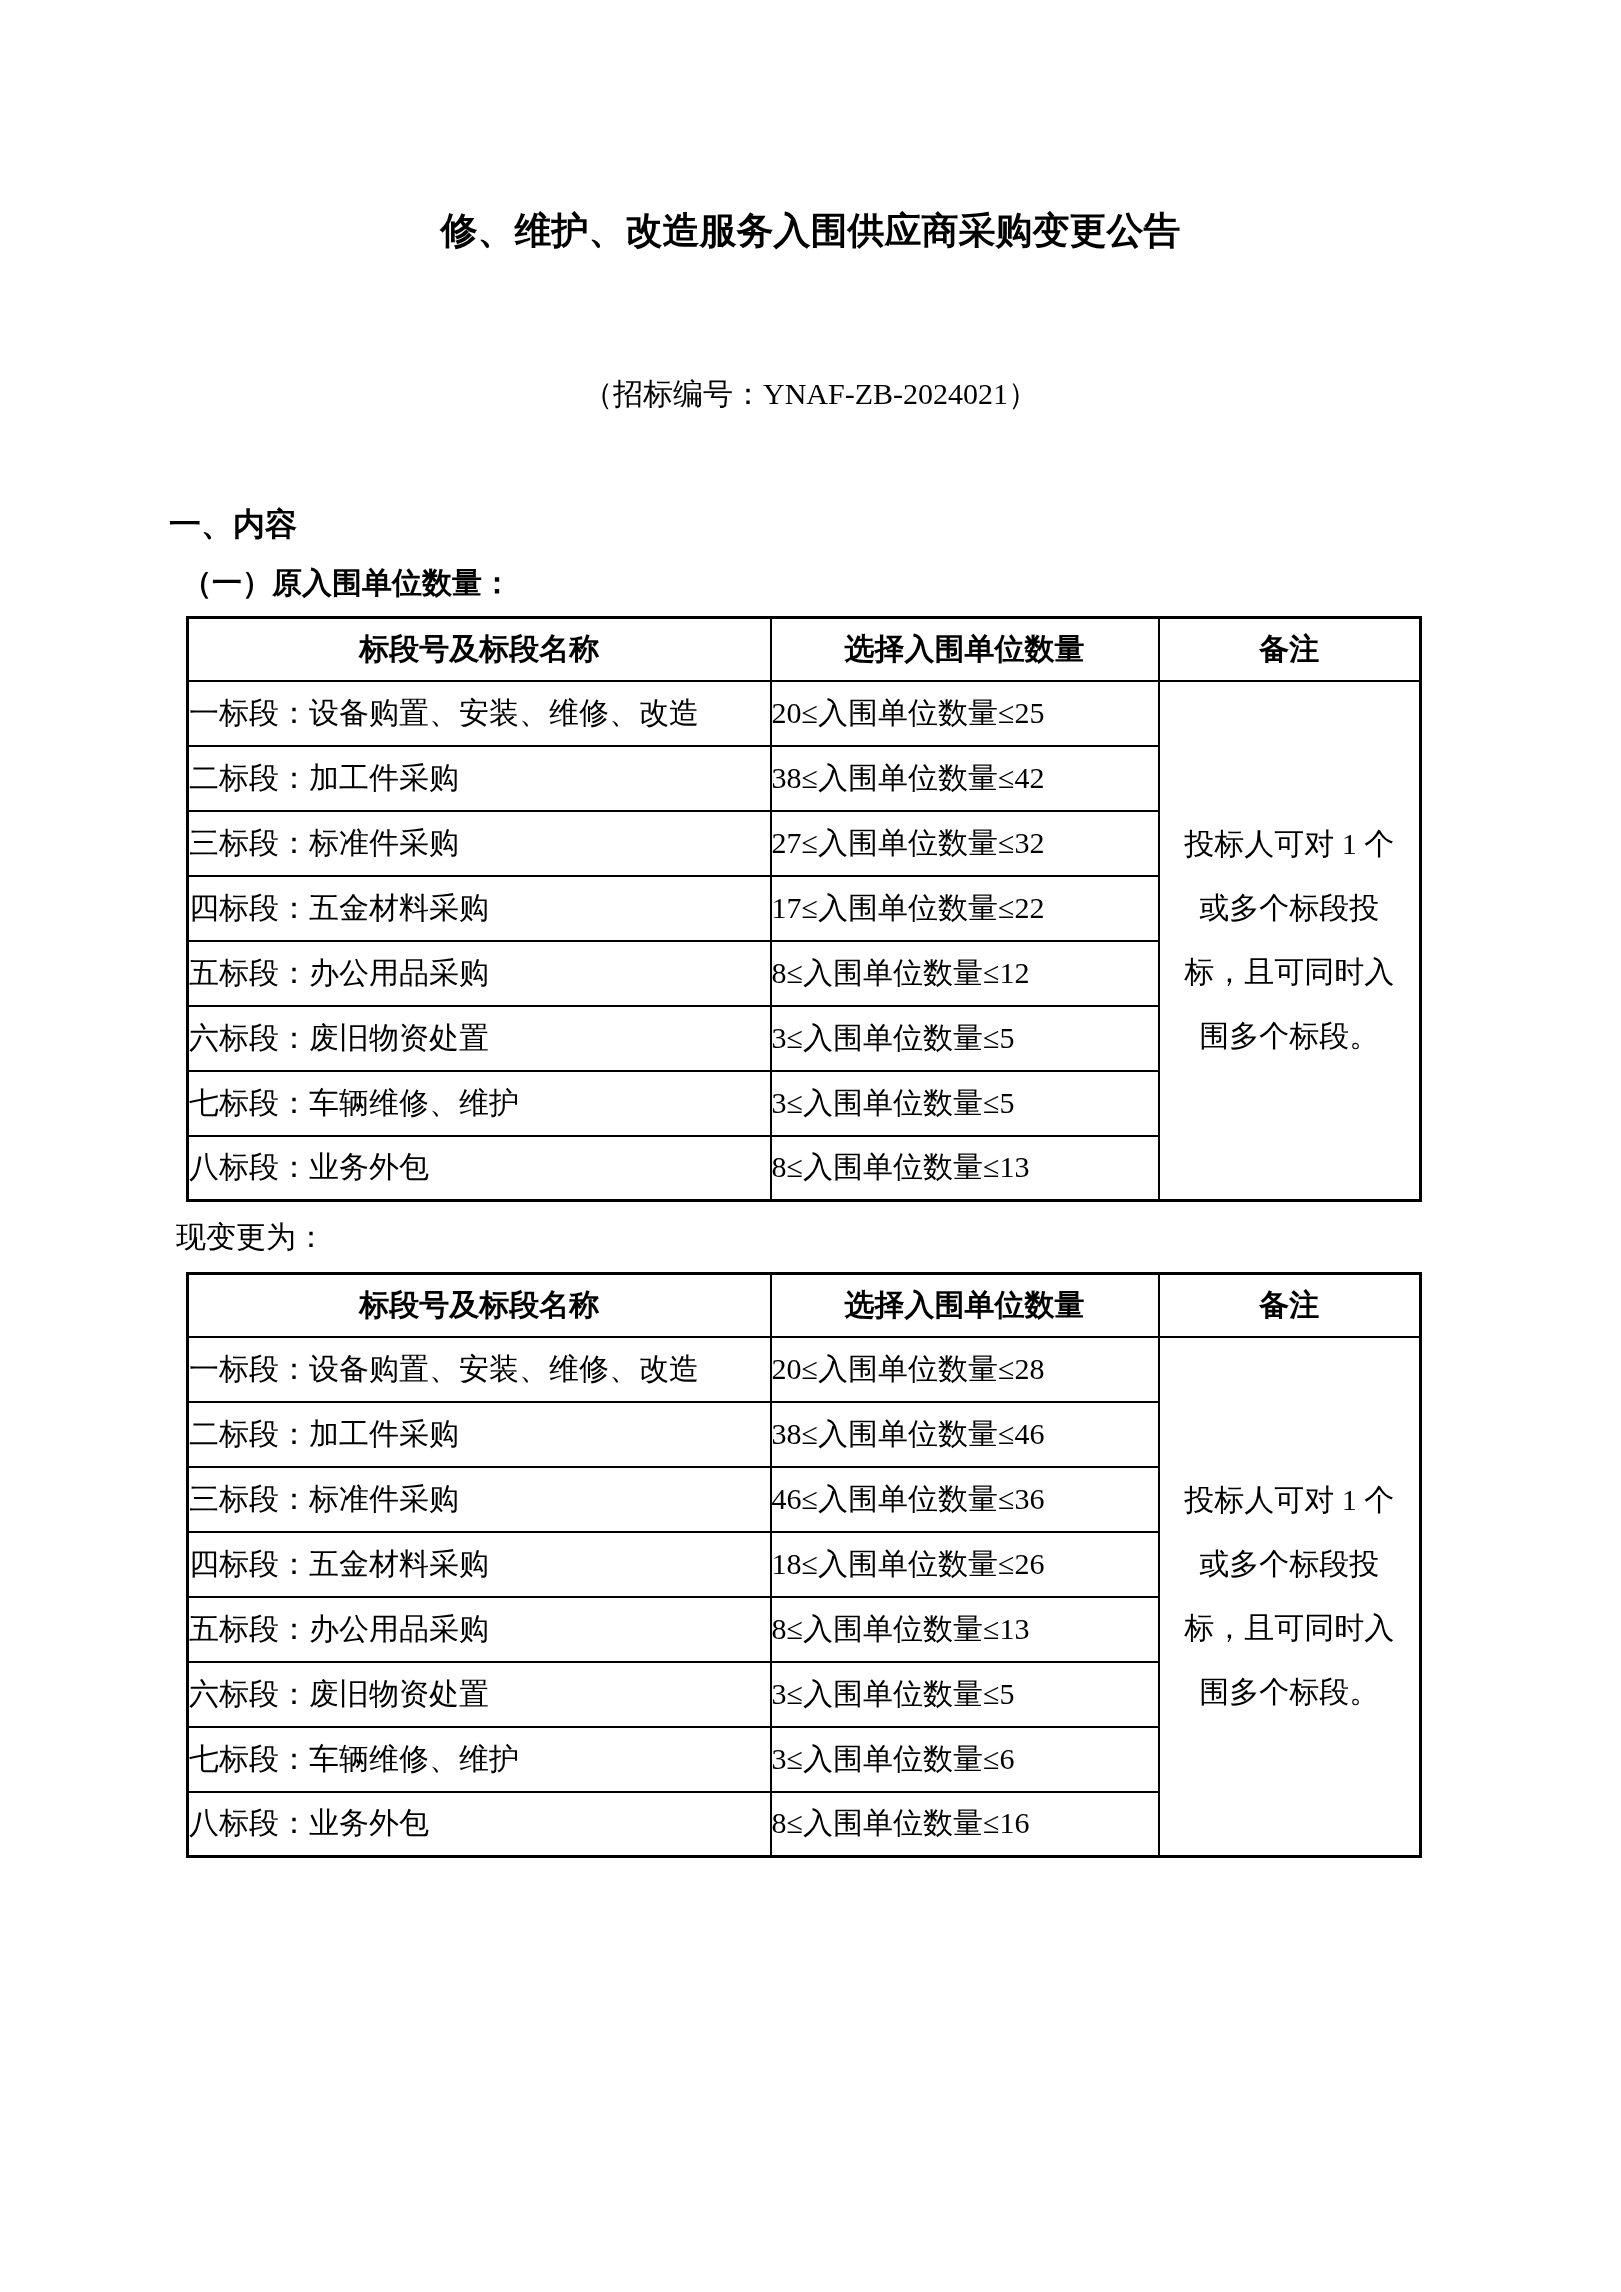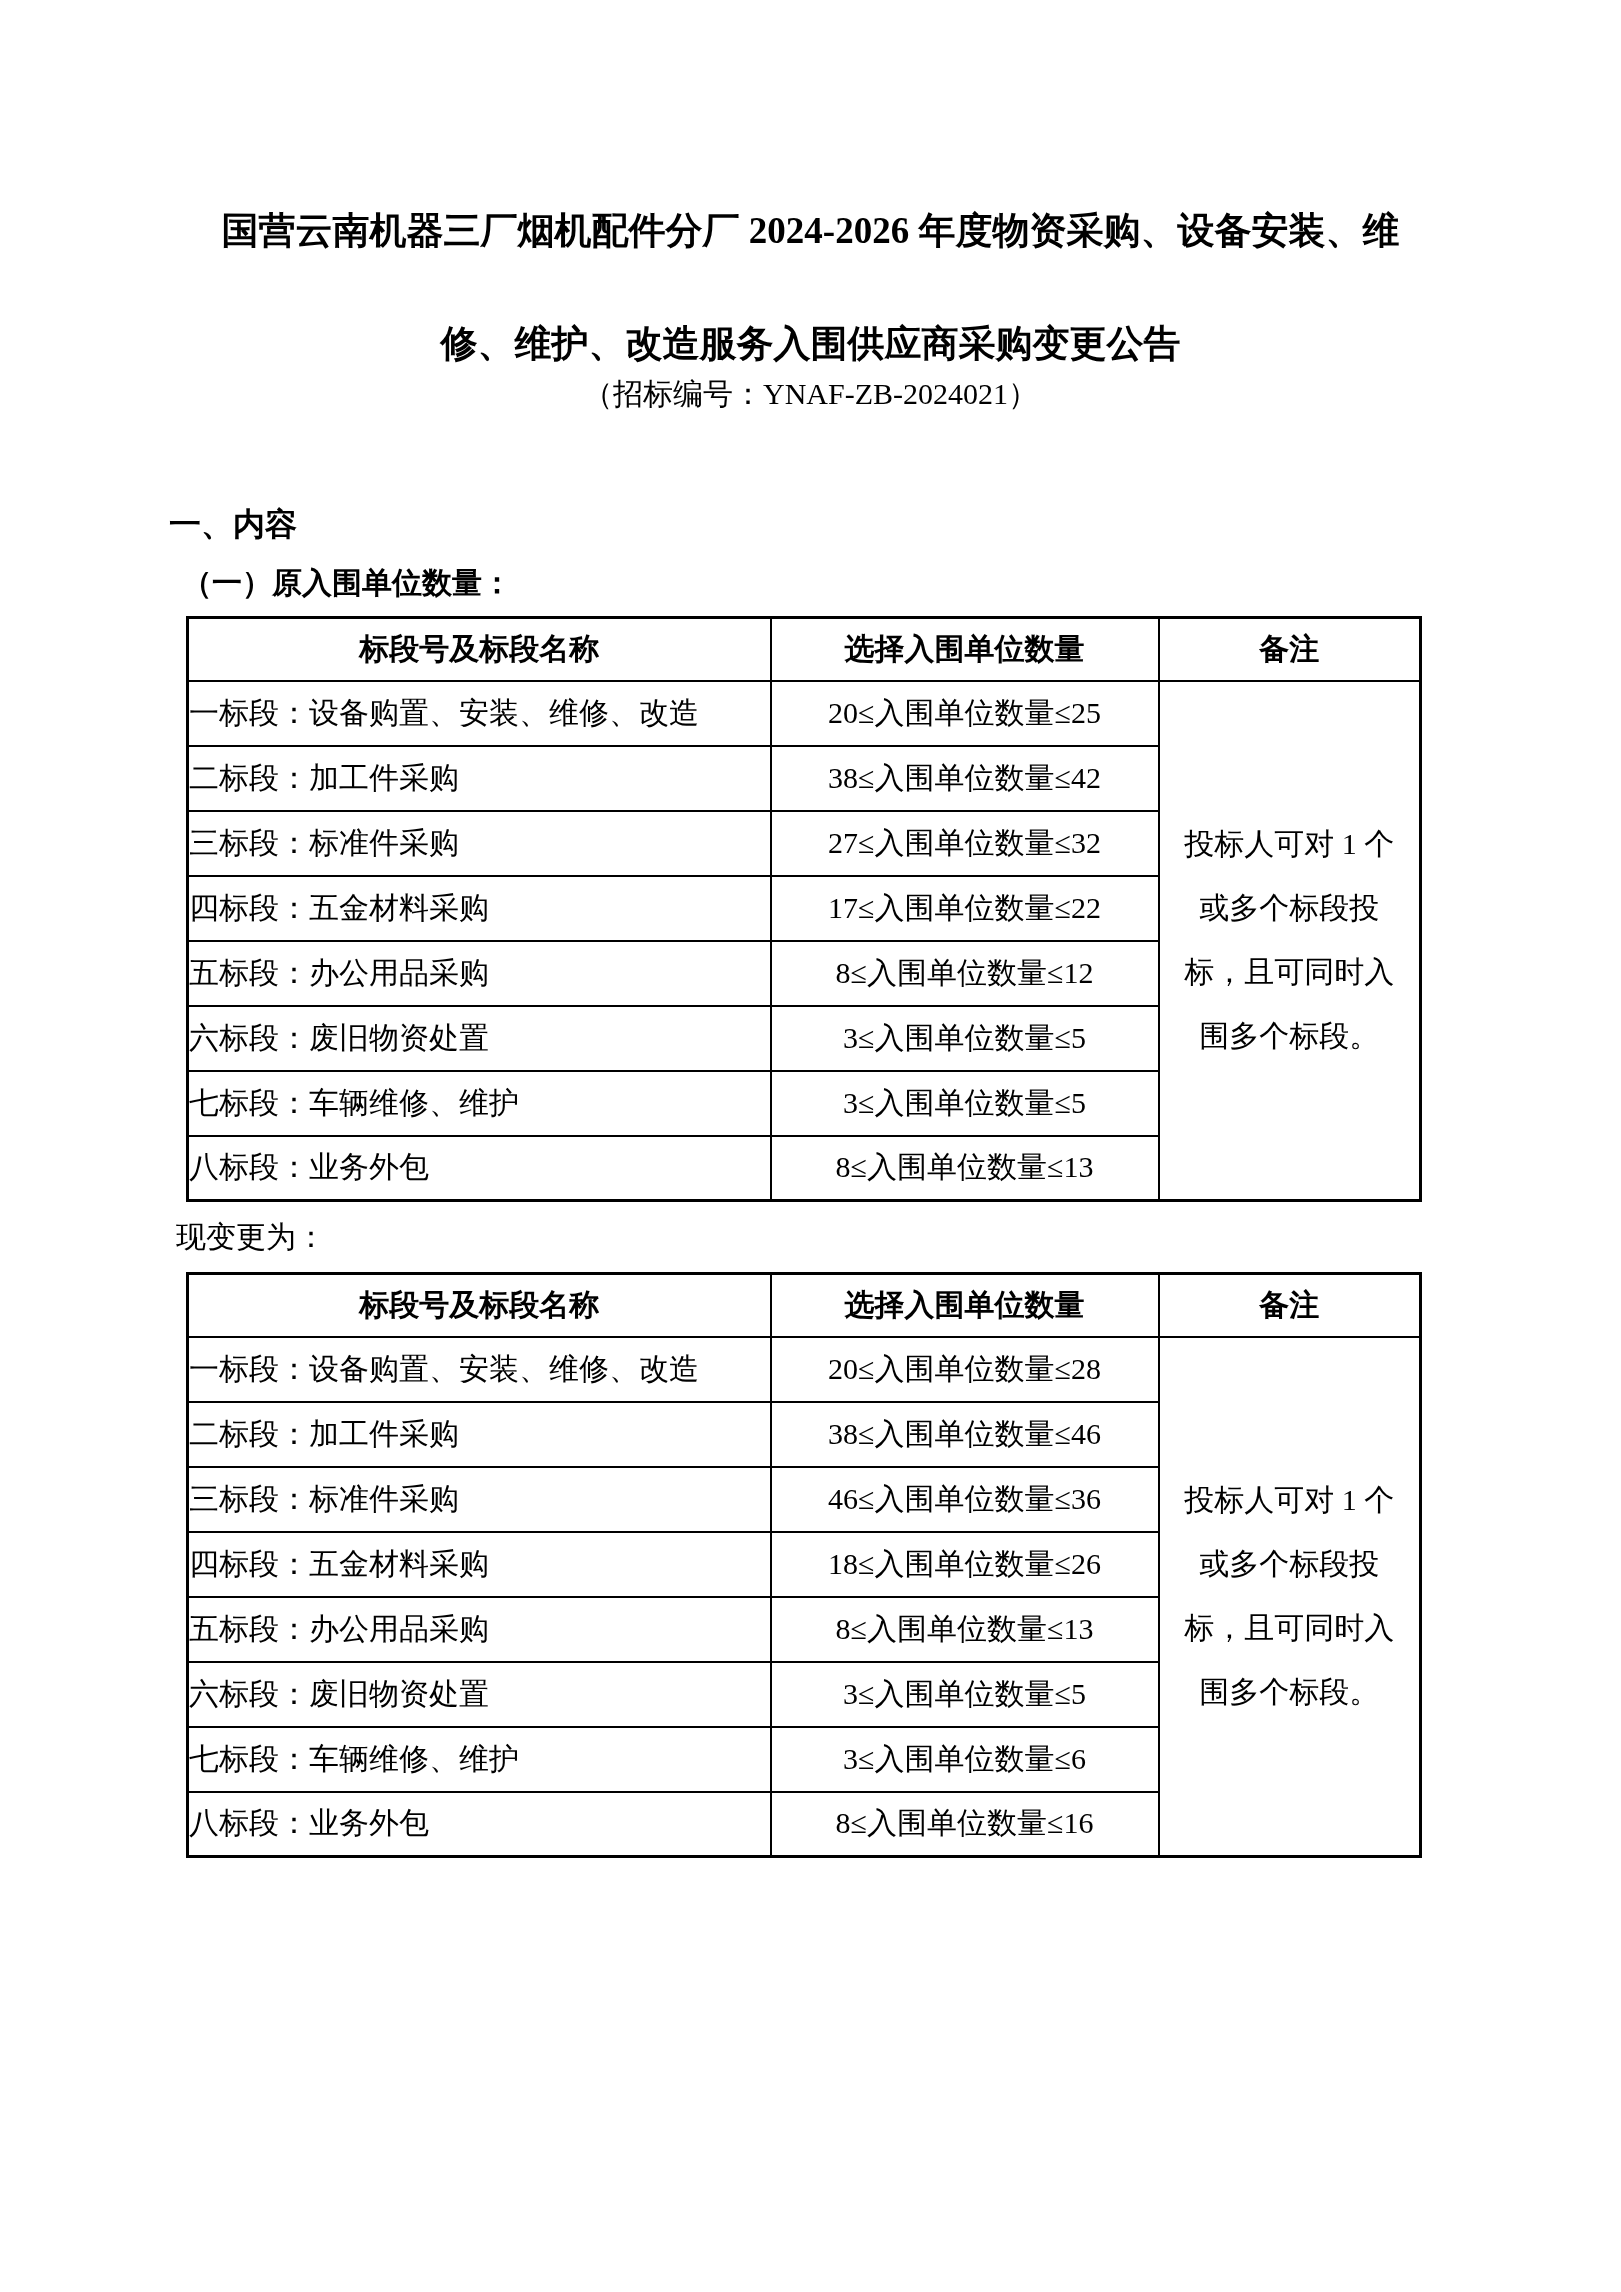--- a/index.html
+++ b/index.html
@@ -54,37 +54,36 @@
   table.seg col.c3 { width: 262px; }
   table.seg th, table.seg td {
     border: 2.9px solid #000;
     padding: 0;
     vertical-align: middle;
   }
   table.seg tr.hdr { height: 63px; }
   table.seg tr.row { height: 65px; }
   table.seg th { font-weight: bold; text-align: center; }
   td.name { text-align: left; padding-left: 23.5px; }
-  td.qty  { text-align: center; }
+  td.qty  { text-align: left; }
   td.remark { text-align: center; }
   td.remark .rline { line-height: 64px; }
 
   .closing {
     top: 1857px; left: 182px; width: 1264px;
     font-size: 30px; font-weight: bold;
     line-height: 63px;
   }
 </style>
 </head>
 <body>
 
 <div class="page">
 
   <div class="abs title-block">
-    <div>国营云南机器三厂烟机配件分厂 2024-2026 年度物资采购、设备安装、维</div>
     <div>修、维护、改造服务入围供应商采购变更公告</div>
   </div>
 
   <div class="abs subtitle">（招标编号：YNAF-ZB-2024021）</div>
 
   <div class="abs sec-heading">一、内容</div>
 
   <div class="abs subsec-heading">（一）原入围单位数量：</div>
 
   <div class="abs tbl-wrap-1">

